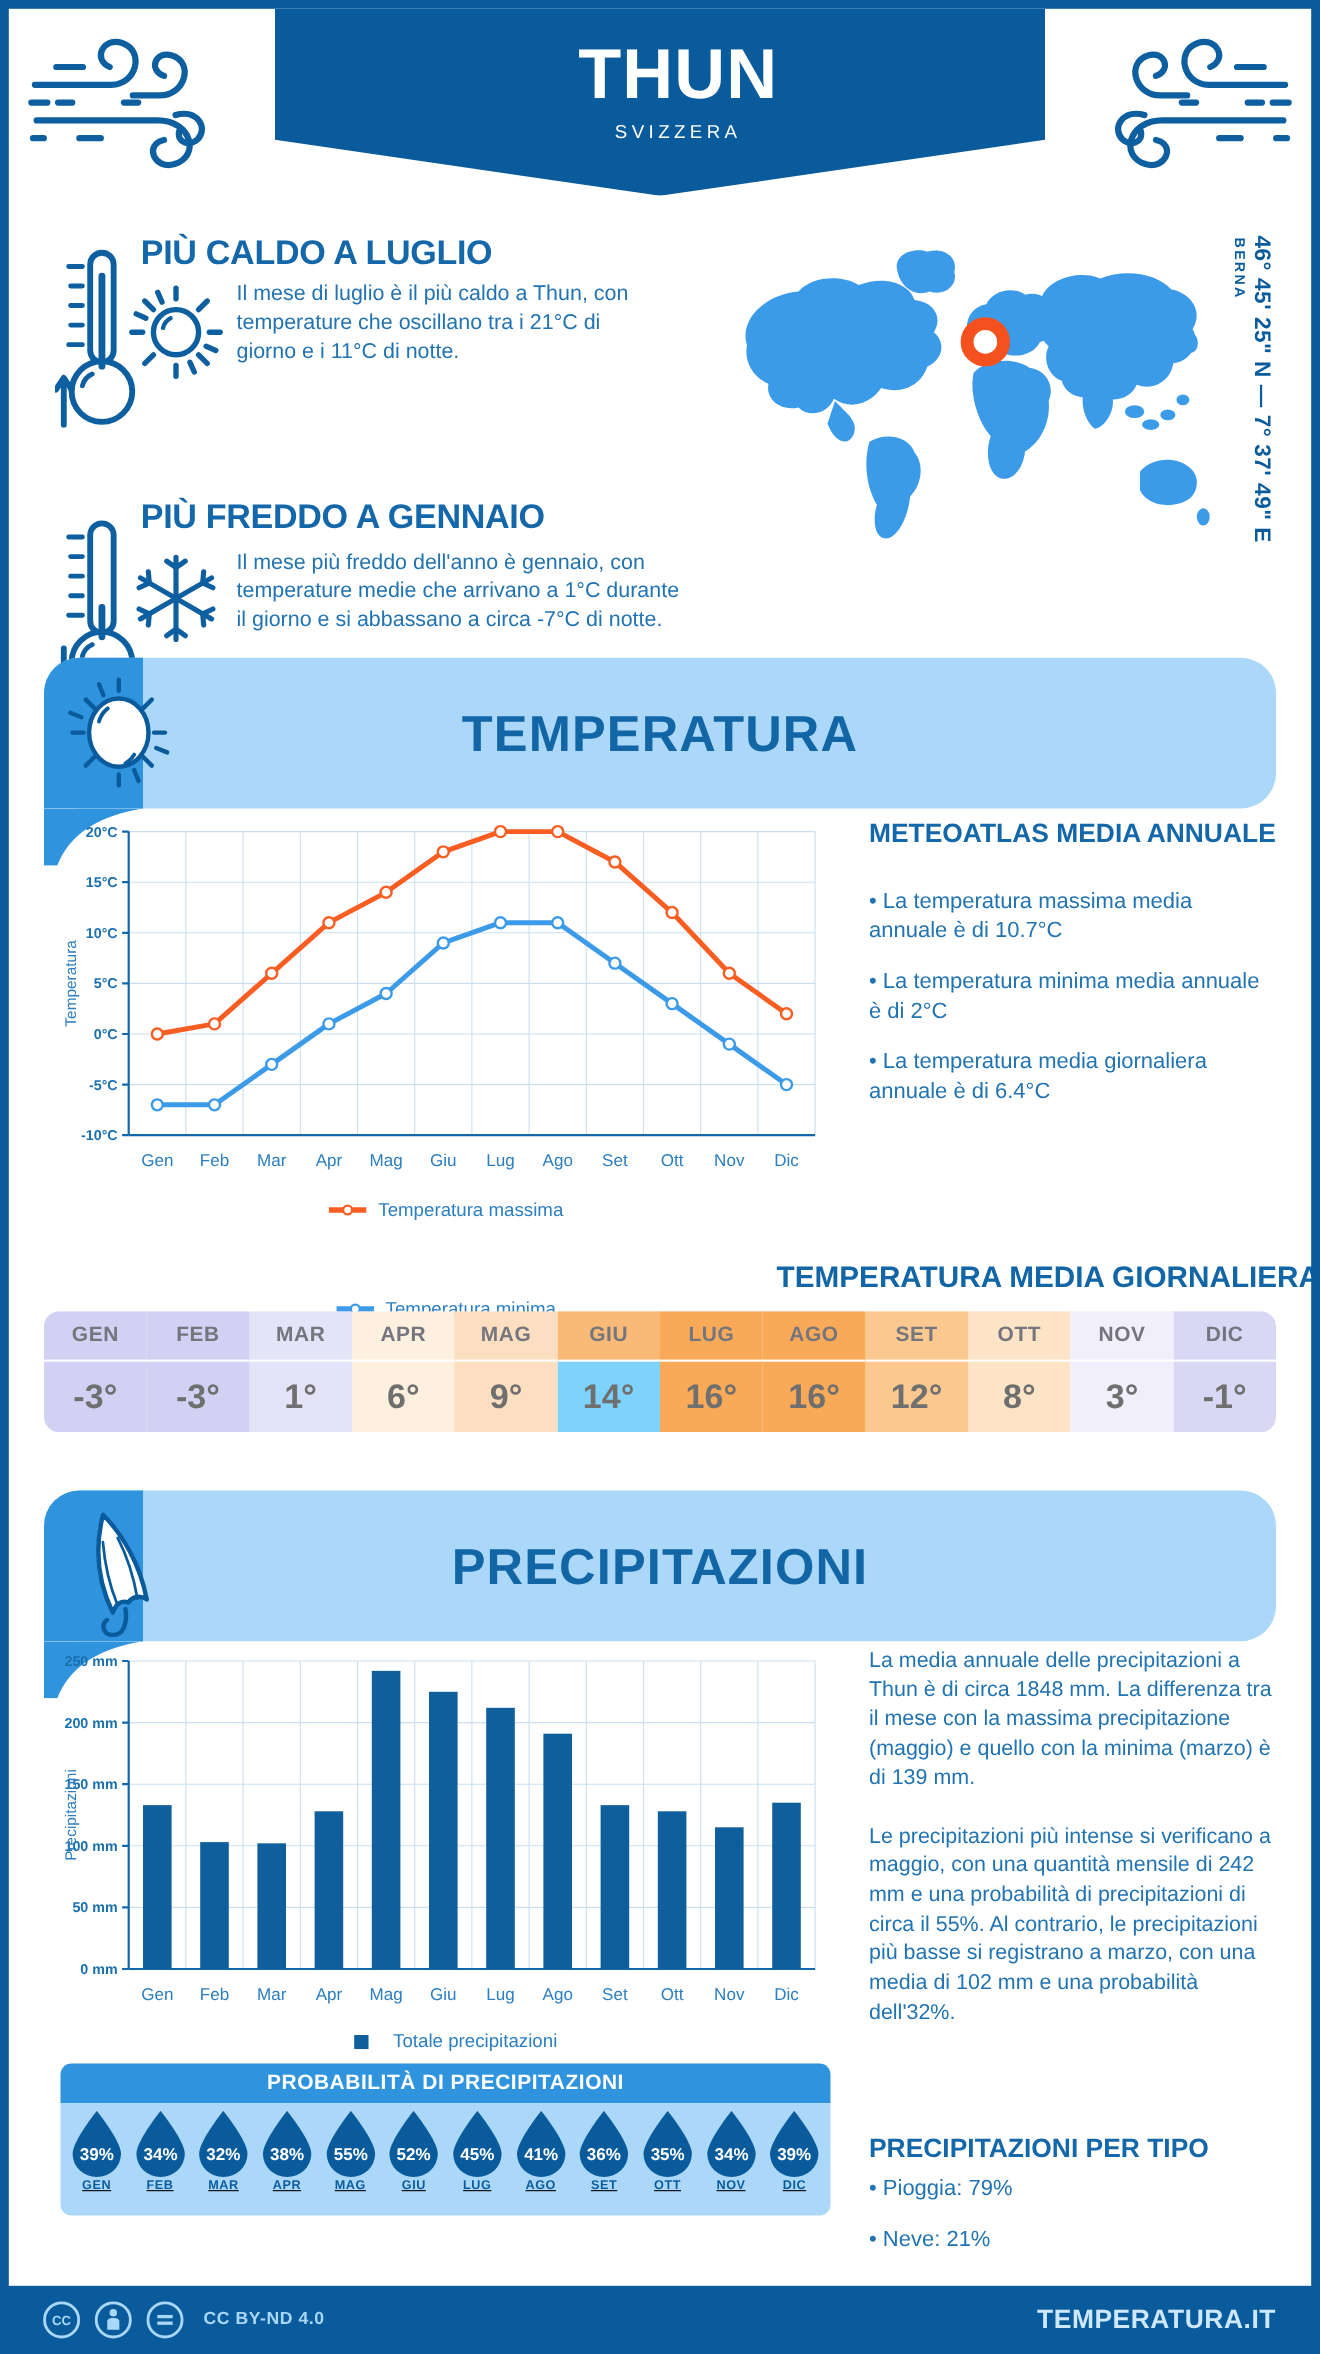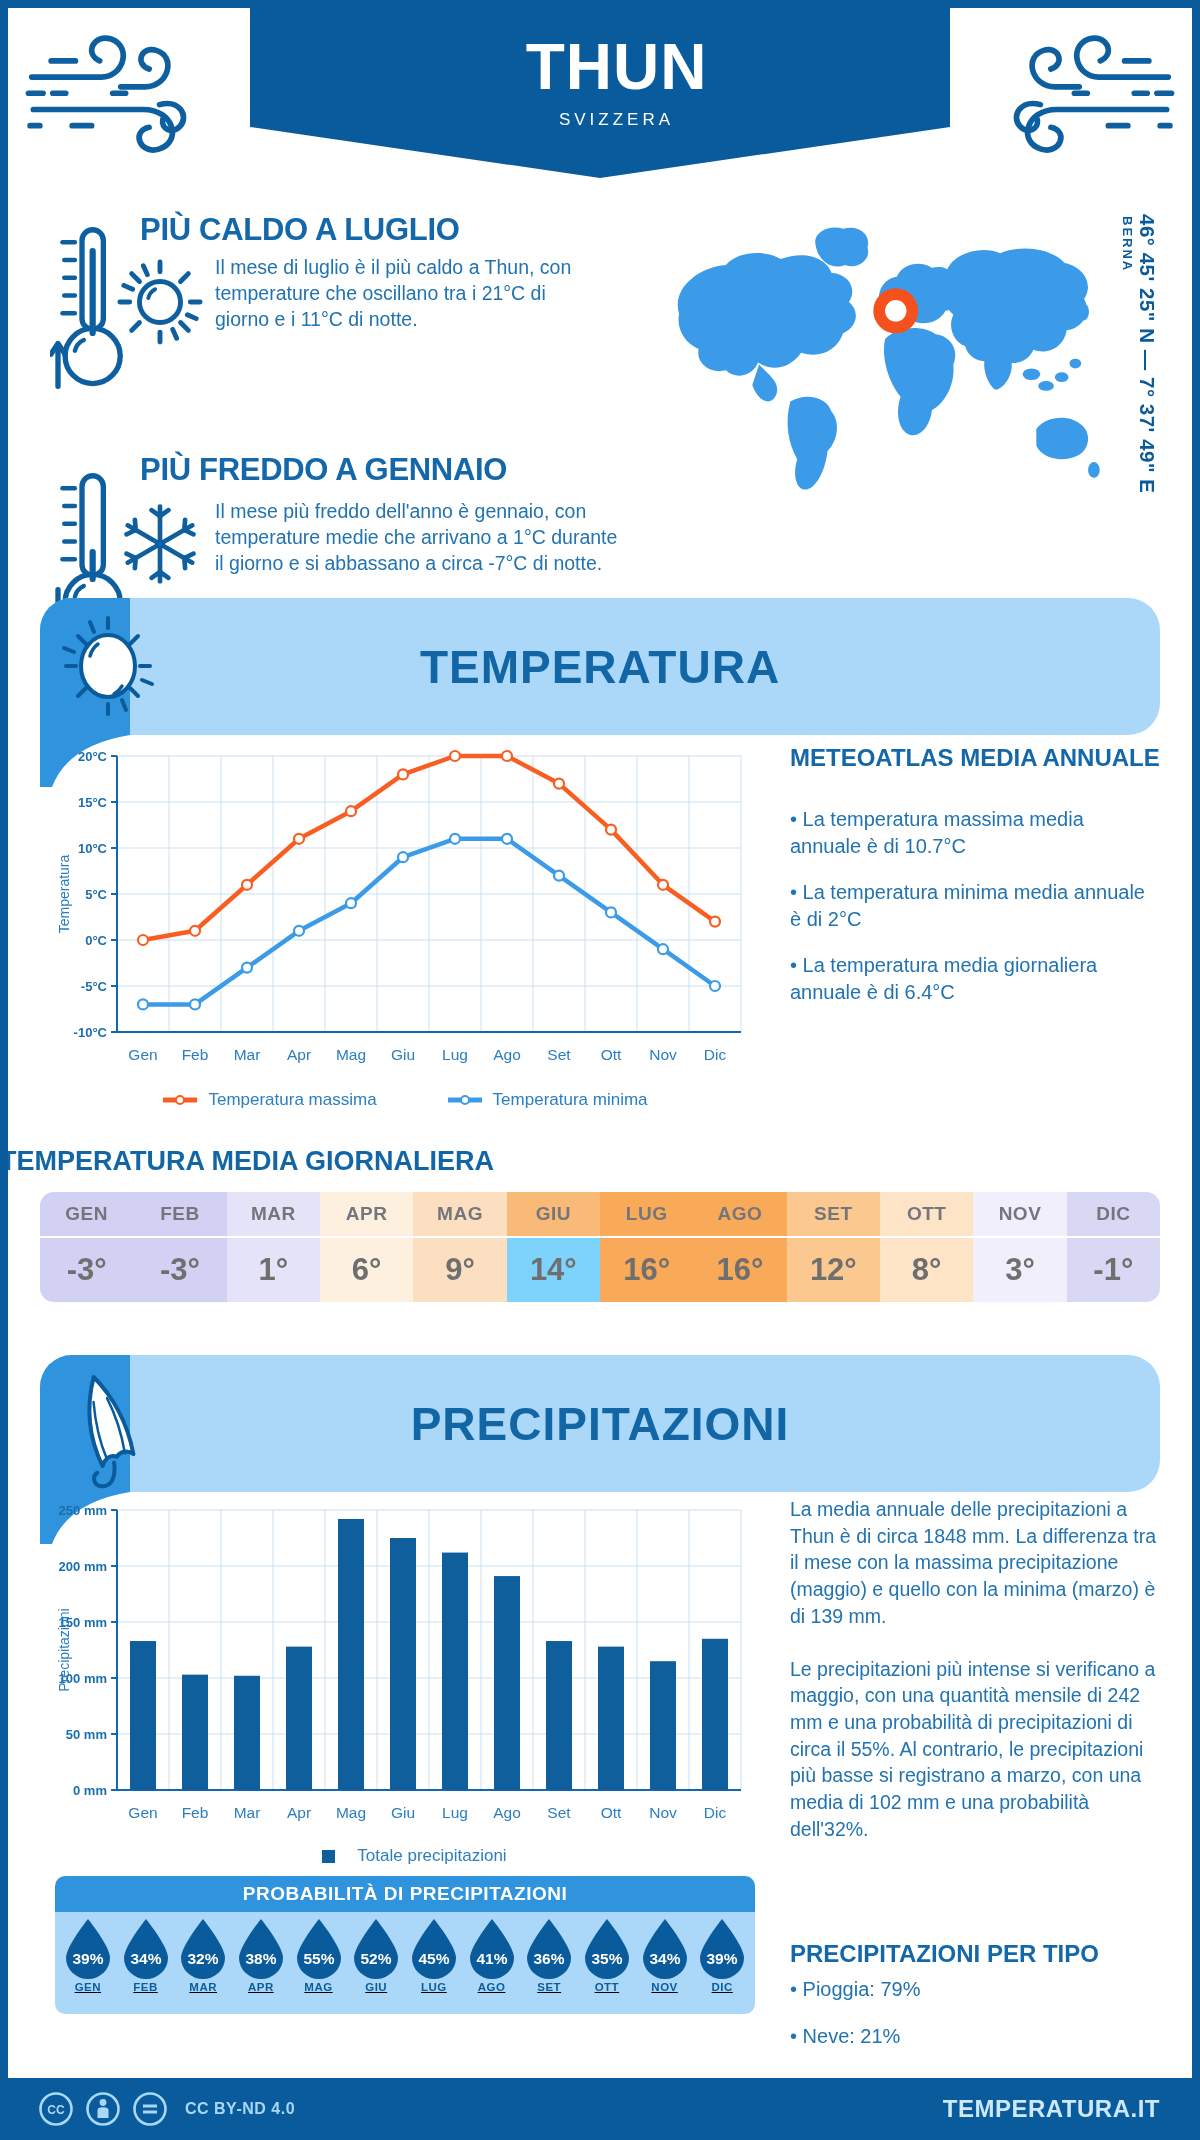--- a/index.html
+++ b/index.html
@@ -10,21 +10,21 @@
 
   
   .banner-head { position:absolute; left:250px; top:8px; width:700px; height:170px; background:#0a5b9c;
     clip-path:polygon(0 0,100% 0,100% 70%,50% 100%,0 70%); text-align:center; color:#fff;padding-left:33px; }
   .banner-head .title { margin-top:22px; font-size:64px; font-weight:800; letter-spacing:1px; }
   .banner-head .subtitle { margin-top:6px; font-size:17px; letter-spacing:4px; font-weight:400; }
   .wind { position:absolute; top:16px; width:170px; height:140px; }
   .wind.left { left:22px; } .wind.right { left:1008px; transform:scaleX(-1); }
 
   
-  .hl-head { position:absolute; font-size:31px; font-weight:800; color:#1467a8; letter-spacing:-0.3px;margin-left:12px; }
+  .hl-head { position:absolute; font-size:31px; font-weight:800; color:#1467a8; letter-spacing:-0.3px; }
   .hl-text { position:absolute; font-size:19.5px; color:#2173b1; line-height:1.34; }
 
   
   .coords { position:absolute; left:1120px; top:214px; height:345px; writing-mode:vertical-rl; color:#0a5b9c; }
   .coords .big { font-size:20.5px; font-weight:800; letter-spacing:0.5px; }
   .coords .small { font-size:13px; font-weight:700; letter-spacing:2px; padding-top:2px; }
 
   
   .section-banner { position:absolute; left:40px; width:1120px; height:137px; }
   .section-banner .bg { position:absolute; inset:0; background:#abd8f8; border-radius:32px; }
@@ -36,30 +36,30 @@
   .section-banner svg.cap-icon { position:absolute; left:12px; top:12px; }
 
   
   .panel-head { position:absolute; font-size:24px; font-weight:800; color:#1467a8; }
   .bullets { position:absolute; width:368px; }
   .bullets div { font-size:20px; color:#2173b1; line-height:1.33; margin-bottom:20px; }
   .paras { position:absolute; width:372px; }
   .paras div { font-size:19.5px; color:#2173b1; line-height:1.37; margin-bottom:26px; }
 
   
-  .daily-head { position:absolute; left:0; right:0; top:1146px; text-align:left; font-size:27px; font-weight:800; color:#1266a6; }
+  .daily-head { position:absolute; left:0; right:0; top:1146px; text-align:right; font-size:27px; font-weight:800; color:#1266a6; }
   .daily-table { position:absolute; left:40px; top:1192px; width:1120px; height:110px; border-radius:14px; overflow:hidden;
     display:grid; grid-template-columns:repeat(12,1fr); grid-template-rows:46px 64px; }
   .daily-table .mh { display:flex; align-items:center; justify-content:center; font-size:19px; font-weight:700;
     color:#75757e; letter-spacing:0.5px; border-bottom:2px solid #fff; }
   .daily-table .mv { display:flex; align-items:center; justify-content:center; font-size:31px; font-weight:700; color:#6f6f6f; }
 
   
   .chart-legend { position:absolute; display:flex; justify-content:center; align-items:center; gap:70px;
-    font-size:17px; color:#2b7ec0; }
+    font-size:17px; color:#2b7ec0;flex-direction:column; }
   .chart-legend .item { display:flex; align-items:center; gap:10px; }
   svg text { font-family:"Liberation Sans","DejaVu Sans",sans-serif; }
 
   
   .prob-panel { position:absolute; left:55px; top:1876px; width:700px; height:138px;border-radius:28px; }
   .prob-band { position:absolute; left:0; top:0; right:0; height:36px; background:#2f93dd; border-radius:10px 10px 0 0;
     display:flex; align-items:center; justify-content:center; color:#fff; font-size:19px; font-weight:700; letter-spacing:0.5px; }
   .prob-body { position:absolute; left:0; top:36px; right:0; bottom:0; background:#abd8f8; border-radius:0 0 10px 10px; }
   .drops { position:absolute; left:4px; right:4px; top:42px; display:flex;text-decoration:underline; }
   .drop-col { flex:1; display:flex; flex-direction:column; align-items:center; }

